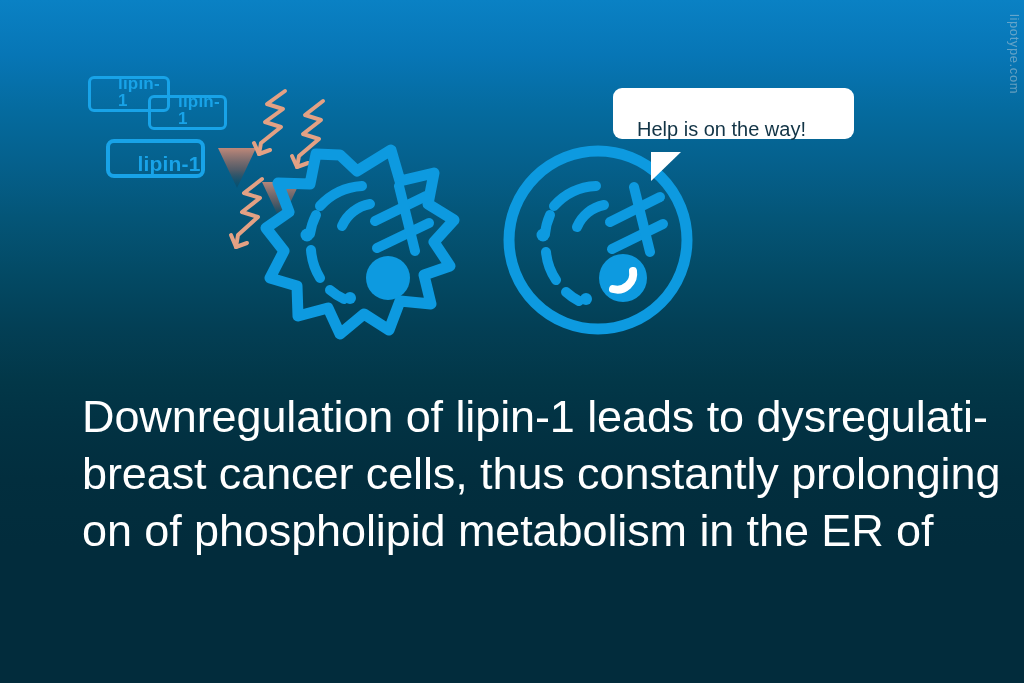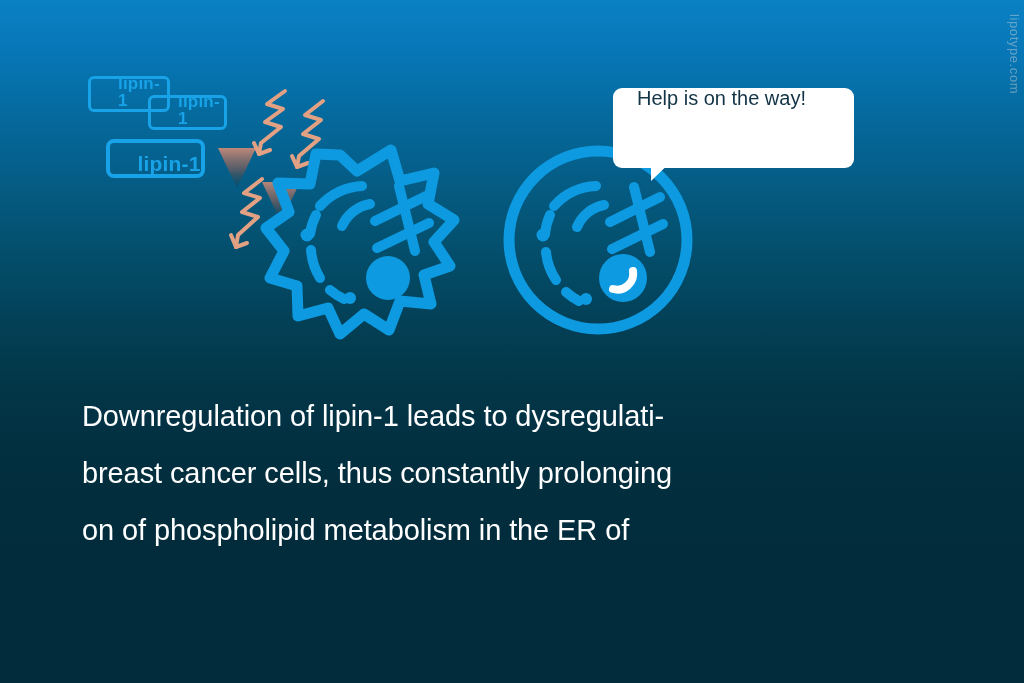--- a/index.html
+++ b/index.html
@@ -68,24 +68,24 @@
 
   
   .cell{position:absolute;}
   #cell-sick{left:258px;top:138px;}
   #cell-healthy{left:500px;top:142px;}
 
   
   #bubble{
     position:absolute;
     left:613px;top:88px;
-    width:241px;height:80px;
+    width:241px;height:51px;
     background:#ffffff;
     border-radius:9px;
-    display:flex;align-items:flex-start;
+    display:flex;align-items:flex-end;
     box-sizing:border-box;
     padding-left:24px;
   }
   #bubble-text{
     color:#123446;
     font-size:20px;
     line-height:1;
     white-space:nowrap;
   }
   #bubble-tail{
@@ -96,21 +96,21 @@
     border-top:29px solid #ffffff;
     border-right:30px solid transparent;
   }
 
   
   #caption{
     position:absolute;
     left:82px;top:388px;
     width:890px;
     color:#ffffff;
-    font-size:29px;
+    font-size:45px;
     line-height:57px;
     letter-spacing:-0.1px;
     font-weight:400;
   }
   #caption .ln{display:block;white-space:nowrap;}
 </style>
 </head>
 <body>
 
 <div id="stage">

